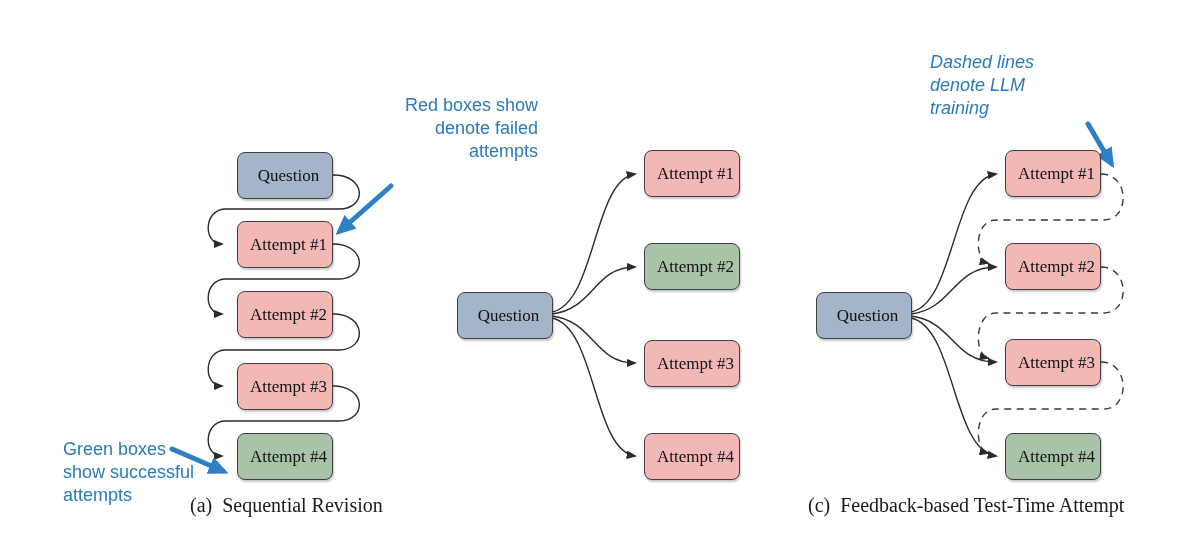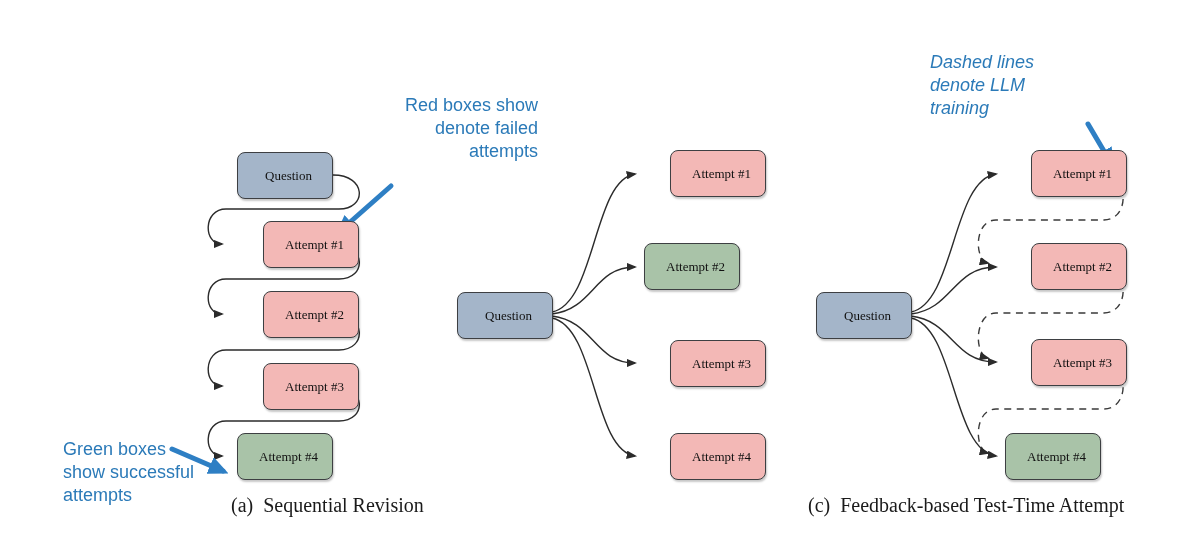--- a/index.html
+++ b/index.html
@@ -5,24 +5,24 @@
   html,body{margin:0;padding:0;background:#ffffff;}
   #figure-canvas{position:relative;width:1184px;height:558px;background:#ffffff;overflow:hidden;
     font-family:"Liberation Sans",sans-serif;}
   #arrow-layer{position:absolute;left:0;top:0;width:1184px;height:558px;}
   .flow{fill:none;stroke:#2b2b2b;stroke-width:1.4px;}
   .train{fill:none;stroke:#3a3a3a;stroke-width:1.4px;stroke-dasharray:7 5.5;}
   .bluearrow{fill:none;stroke:#2e7fc4;stroke-width:5px;stroke-linecap:round;}
   .box{position:absolute;width:96px;height:47px;box-sizing:border-box;
     border:1.5px solid #3d3f42;border-radius:8px;
     display:flex;align-items:center;justify-content:center;
-    font-family:"Liberation Serif",serif;font-size:13px;color:#111;
+    font-family:"Liberation Serif",serif;font-size:17px;color:#111;
     box-shadow:1px 2px 2px rgba(0,0,0,0.22);padding-left:7px;}
   .q{background:#a4b5c9;}
-  .failed{background:#f3b8b6;margin-left:26px;}
+  .failed{background:#f3b8b6;}
   .success{background:#a9c3a8;}
   .note{position:absolute;font-family:"Liberation Sans",sans-serif;font-size:18px;
     line-height:23px;color:#2b7ab8;white-space:pre-line;}
   .caption{position:absolute;font-family:"Liberation Serif",serif;font-size:20px;
     color:#1a1a1a;white-space:pre;}
 </style>
 </head>
 <body>
 
 <div id="figure-canvas">
@@ -69,21 +69,21 @@
   </div>
   <div class="box failed" style="left:237px;top:291px;">
     <span>Attempt #2</span>
   </div>
   <div class="box failed" style="left:237px;top:363px;">
     <span>Attempt #3</span>
   </div>
   <div class="box success" style="left:237px;top:433px;">
     <span>Attempt #4</span>
   </div>
-  <div class="caption" style="left:190px;top:494px;margin-left:41px;">(a)  Sequential Revision</div>
+  <div class="caption" style="left:190px;top:494px;">(a)  Sequential Revision</div>
 
   <div class="box q" style="left:457px;top:292px;">
     <span>Question</span>
   </div>
   <div class="box failed" style="left:644px;top:150px;">
     <span>Attempt #1</span>
   </div>
   <div class="box success" style="left:644px;top:243px;">
     <span>Attempt #2</span>
   </div>

